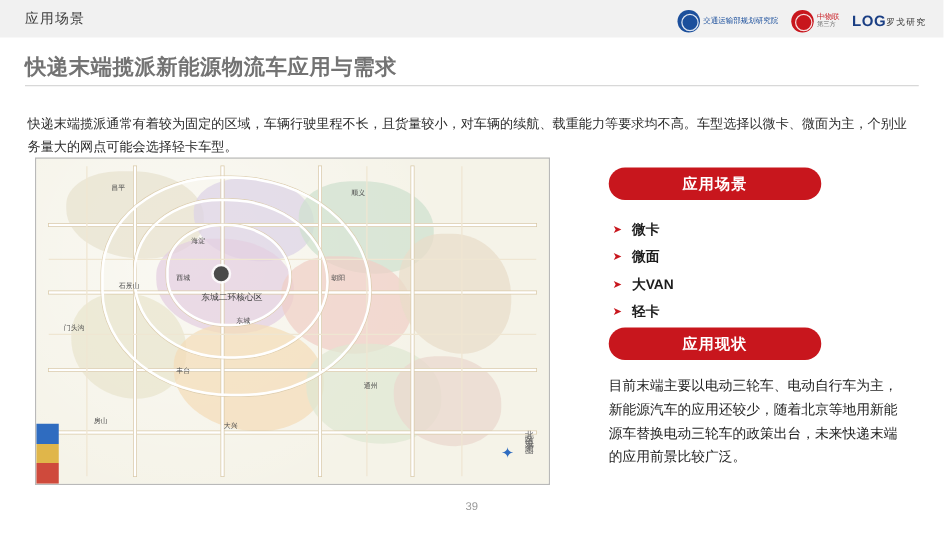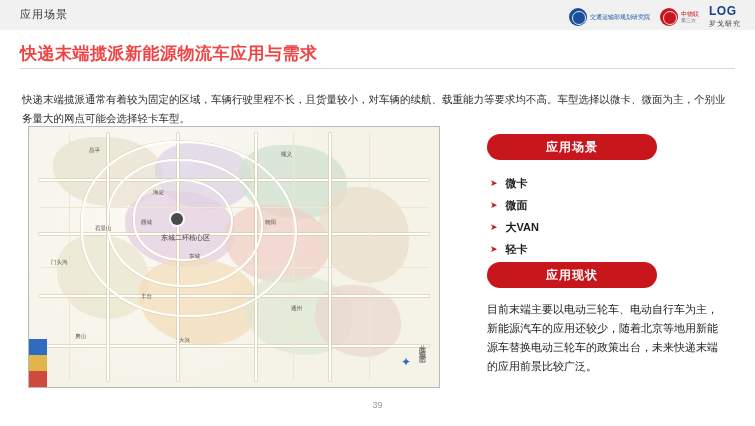--- a/index.html
+++ b/index.html
@@ -66,21 +66,21 @@
   .logo-text {
     font-size: 6px;
     line-height: 1.15;
     color: #1b4f9c;
     white-space: nowrap;
   }
   .logo-text.red { color: #c8161d; }
   .logo-text .t2 { display: block; font-size: 5px; color: #666; }
   .logo-lg {
     display: flex;
-    flex-direction: column;
+    flex-direction: row;
     align-items: flex-start;
   }
   .logo-lg .word {
     font-size: 12px;
     font-weight: bold;
     color: #1b3f84;
     letter-spacing: 0.5px;
     line-height: 1;
   }
   .logo-lg .sub {
@@ -89,21 +89,21 @@
     letter-spacing: 1px;
     margin-top: 2px;
   }
 
   
   .title {
     position: absolute;
     left: 20px; top: 42px;
     font-size: 17px;
     font-weight: bold;
-    color: #ef4444;
+    color: #737373;
     letter-spacing: 0.5px;
   }
   .title-rule {
     position: absolute;
     left: 20px; top: 68px;
     width: 715px;
     height: 1px;
     background: #d8d8d8;
   }
 

